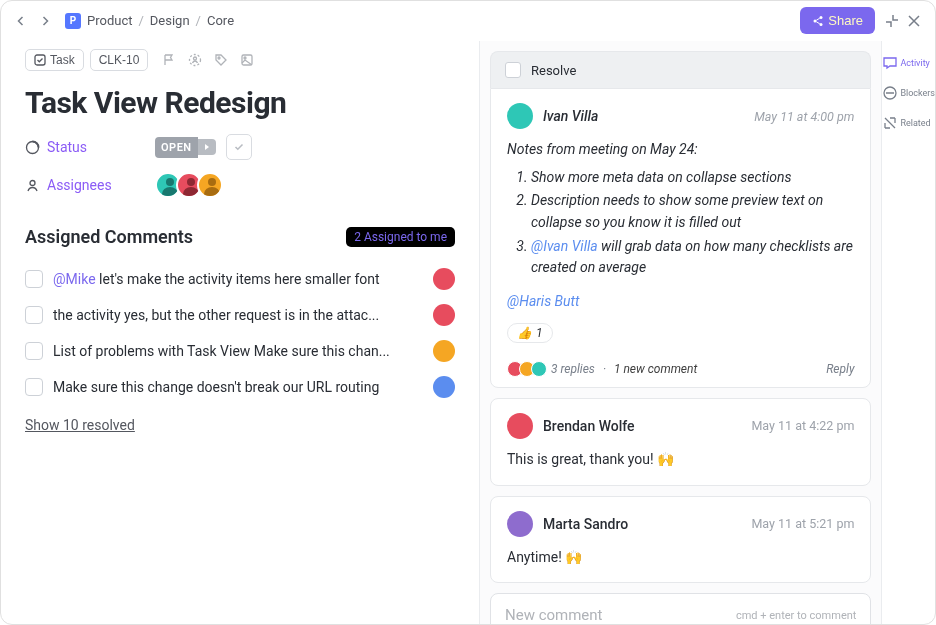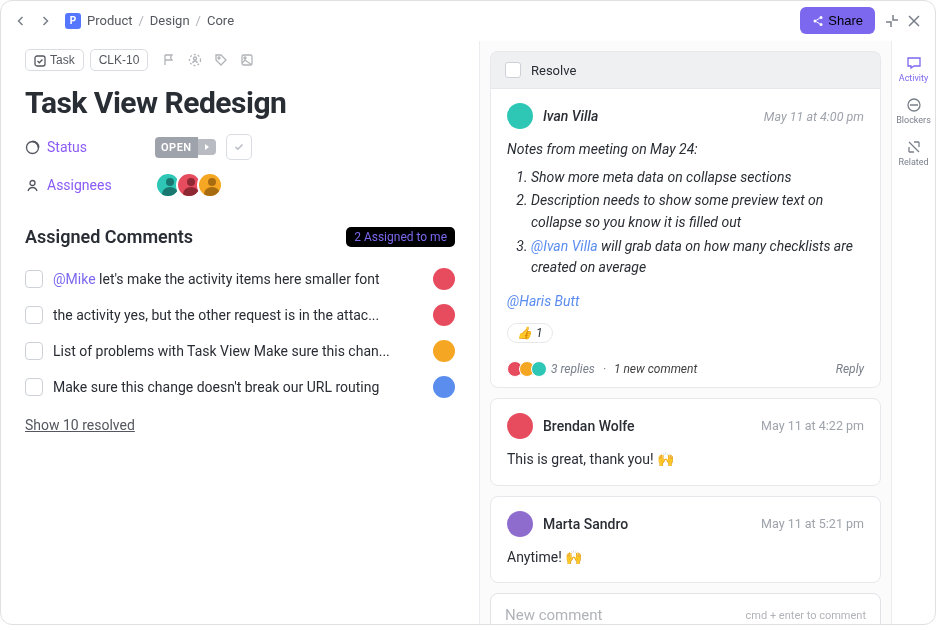--- a/index.html
+++ b/index.html
@@ -6,32 +6,32 @@
 body { font-family: -apple-system, BlinkMacSystemFont, "Segoe UI", Roboto, Helvetica, Arial, sans-serif; background: #fff; color: #292d34; font-size: 14px; width: 936px; height: 625px; overflow: hidden; border: 1px solid #e0e0e0; border-radius: 12px; }
 
 
 .topbar { display: flex; align-items: center; padding: 8px 14px; height: 40px; border-bottom: 1px solid transparent; }
 .nav-arrows { display: flex; gap: 12px; align-items: center; color: #787f8a; }
 .nav-arrows svg { cursor: pointer; }
 .breadcrumb { display: flex; align-items: center; gap: 6px; margin-left: 14px; color: #54575f; font-size: 13px; }
 .breadcrumb .proj-icon { width: 16px; height: 16px; background: #5577ff; border-radius: 3px; color: white; font-size: 10px; display: flex; align-items: center; justify-content: center; font-weight: 700; }
 .breadcrumb .sep { color: #b0b3b8; }
 .topbar-right { margin-left: auto; display: flex; align-items: center; gap: 10px; }
-.share-btn { background: #7b68ee; color: #000000; border: none; padding: 6px 12px; border-radius: 6px; font-size: 13px; font-weight: 500; display: flex; align-items: center; gap: 4px; cursor: pointer; }
+.share-btn { background: #7b68ee; color: #fef9c3; border: none; padding: 6px 12px; border-radius: 6px; font-size: 13px; font-weight: 500; display: flex; align-items: center; gap: 4px; cursor: pointer; }
 .close-icons { display: flex; gap: 8px; color: #787f8a; }
 
 
 .main-layout { display: flex; height: calc(100% - 40px); }
 .left-pane { flex: 0 0 478px; padding: 8px 24px 20px 24px; overflow: hidden; }
 .right-pane { flex: 1; background: #fbfbfc; border-left: 1px solid #eaecef; display: flex; flex-direction: column; padding: 10px; }
 .sidebar { flex: 0 0 44px; border-left: 1px solid #eaecef; display: flex; flex-direction: column; align-items: center; padding-top: 8px; gap: 2px; }
 
 
 .task-meta-row { display: flex; align-items: center; gap: 6px; margin-bottom: 14px; }
-.task-btn { border: 1px solid #d9dce1; padding: 3px 8px; border-radius: 5px; font-size: 12px; display: flex; align-items: flex-end; gap: 4px; color: #54575f; cursor: pointer; background:white; }
+.task-btn { border: 1px solid #d9dce1; padding: 3px 8px; border-radius: 5px; font-size: 12px; display: flex; align-items: center; gap: 4px; color: #54575f; cursor: pointer; background:white; }
 .icon-row { display: flex; gap: 12px; margin-left: 8px; color: #b0b3b8; }
 .icon-row svg { cursor: pointer; }
 .task-title { font-size: 30px; font-weight: 700; margin-bottom: 14px; letter-spacing: -0.5px; }
 .prop-row { display: flex; align-items: center; margin-bottom: 12px; }
 .prop-label { width: 130px; display: flex; align-items: center; gap: 7px; color: #8b5cf6; font-size: 14px; }
 .status-chip { background: #9ea3ab; color: white; font-size: 11px; font-weight: 600; padding: 4px 6px; border-radius: 4px 0 0 4px; letter-spacing: 0.5px; }
 .status-next { background: #b8bcc2; padding: 4px 5px; border-radius: 0 4px 4px 0; display:flex; align-items:center; }
 .status-wrap { display: flex; align-items:center; }
 .check-box { width: 26px; height: 26px; border: 1px solid #d9dce1; border-radius: 5px; margin-left: 10px; display: flex; align-items: center; justify-content: center; color: #b8bcc2; cursor:pointer; }
 .avatars { display: flex; }
@@ -70,21 +70,21 @@
 .reply-bar { display: flex; align-items: center; gap: 8px; margin-top: 10px; padding-top: 8px; font-size: 12px; color: #787f8a; }
 .reply-bar .reply-link { margin-left: auto; cursor: pointer; }
 .reply-bar .new { color: #404040; }
 .tiny-avs { display:flex; }
 .tiny-avs .small-avatar { width:16px; height:16px; margin-right:-4px; border:1px solid white; }
 
 .simple-card { background: white; border: 1px solid #e6e8eb; border-radius: 8px; padding: 14px 16px; margin-bottom: 10px; }
 .new-comment-box { margin-top: auto; background: white; border: 1px solid #e0e2e6; border-radius: 8px; padding: 12px 14px; display: flex; align-items: center; color: #b0b3b8; font-size: 15px; }
 .kbd-hint { margin-left:auto; font-size: 11px; color:#b0b3b8; }
 
-.sidebar-item { display: flex; flex-direction: column; align-items: center; gap: 2px; padding: 6px 0; cursor: pointer; width:100%; }
+.sidebar-item { display: flex; flex-direction: row; align-items: center; gap: 2px; padding: 6px 0; cursor: pointer; width:100%; }
 .sidebar-item .lbl { font-size: 9px; color: #787f8a; }
 .sidebar-item.active svg { stroke: #7b68ee; }
 .sidebar-item.active .lbl { color: #7b68ee; }
 </style>
 </head>
 <body>
 
 <div class="topbar">
   <div class="nav-arrows">
     <svg width="12" height="12" viewBox="0 0 12 12" fill="none" stroke="currentColor" stroke-width="1.5">

